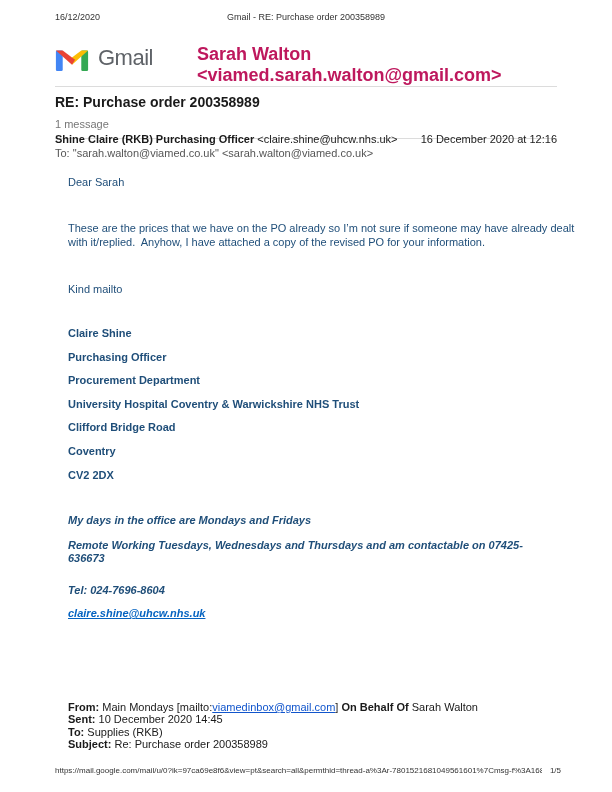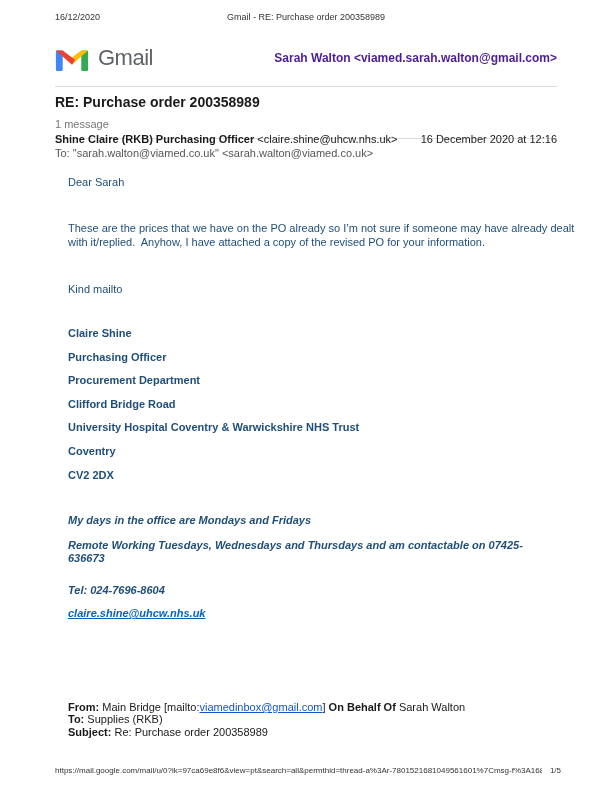--- a/index.html
+++ b/index.html
@@ -14,25 +14,25 @@
     font-size:9px; color:#333; }
   .ph-date { position:absolute; left:0; top:0; }
   .ph-title { position:absolute; left:0; right:0; top:0; text-align:center; }
   .print-footer { position:absolute; top:766px; left:31px; right:27px;
     font-size:8px; color:#333; display:flex; justify-content:space-between; }
   .pf-url { max-width:540px; white-space:nowrap; overflow:hidden; }
   .pf-page { margin-left:8px; }
 
   
   .brand-row { position:absolute; top:44px; left:31px; right:31px; height:28px;
-    display:flex; align-items:center; justify-content:space-between;gap:44px; }
+    display:flex; justify-content:space-between;gap:44px; }
   .logo { display:flex; align-items:center; gap:9px; }
   .logo svg { width:34px; height:26px; display:block; }
   .logo-text { font-size:22px; color:#5f6368; letter-spacing:-0.5px; }
-  .account-name { font-size:12px; font-weight:bold; color:#4c1d95; }
+  .account-name { font-size:18px; font-weight:bold; color:#be185d; }
 
   
   .subject-block { position:absolute; top:86px; left:31px; right:31px;
     border-top:1px solid #dcdcdc; border-bottom:1px solid #dcdcdc;
     padding:7px 0 8px; }
   .subject { font-size:14px; font-weight:bold; color:#1a1a1a; }
   .msg-count { font-size:11px; color:#777; margin-top:8px; }
 
   
   .msg-header { position:absolute; top:133px; left:31px; right:31px; font-size:11px; color:#1a1a1a; }
@@ -100,39 +100,42 @@
   </div>
 
   <div class="blue b-greeting">Dear Sarah</div>
   <div class="blue b-paragraph">These are the prices that we have on the PO already so I’m not sure if someone may have already dealt with it/replied.  Anyhow, I have attached a copy of the revised PO for your information.</div>
   <div class="blue b-closing">Kind mailto</div>
 
   <div class="blue sig-block">
     <p>Claire Shine</p>
     <p>Purchasing Officer</p>
     <p>Procurement Department</p>
+    <p>University Hospital Coventry &amp; Warwickshire NHS Trust</p>
     <p>Clifford Bridge Road</p>
-    <p>University Hospital Coventry &amp; Warwickshire NHS Trust</p>
     <p>Coventry</p>
     <p>CV2 2DX</p>
   </div>
 
   <div class="blue avail-block">
     <p>My days in the office are Mondays and Fridays</p>
     <p>Remote Working Tuesdays, Wednesdays and Thursdays and am contactable on 07425-636673</p>
   </div>
 
   <div class="blue b-tel">Tel: 024-7696-8604</div>
   <div class="blue b-email">
     <a href="#">claire.shine@uhcw.nhs.uk</a>
   </div>
 
   <div class="quoted">
     <div>
-      <b>From:</b><span> Main Bridge [mailto:</span><a href="#">viamedinbox@gmail.com</a><span>] </span><b>On Behalf Of</b><span> Sarah Walton</span>
+      <b>From:</b><span> Main Mondays [mailto:</span><a href="#">viamedinbox@gmail.com</a><span>] </span><b>On Behalf Of</b><span> Sarah Walton</span>
+    </div>
+    <div>
+      <b>Sent:</b><span> 10 December 2020 14:45</span>
     </div>
     <div>
       <b>To:</b><span> Supplies (RKB)</span>
     </div>
     <div>
       <b>Subject:</b><span> Re: Purchase order 200358989</span>
     </div>
   </div>
 
   <div class="print-footer">

